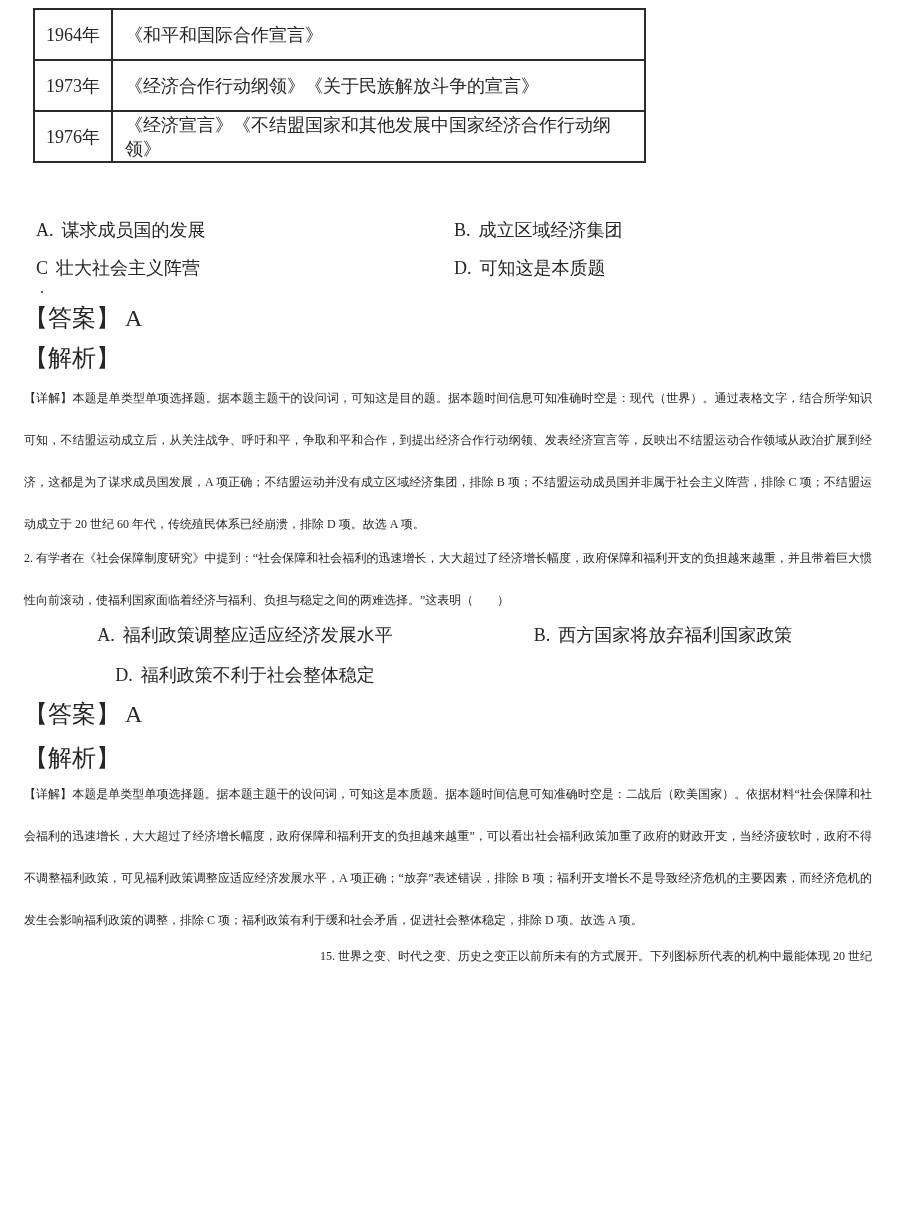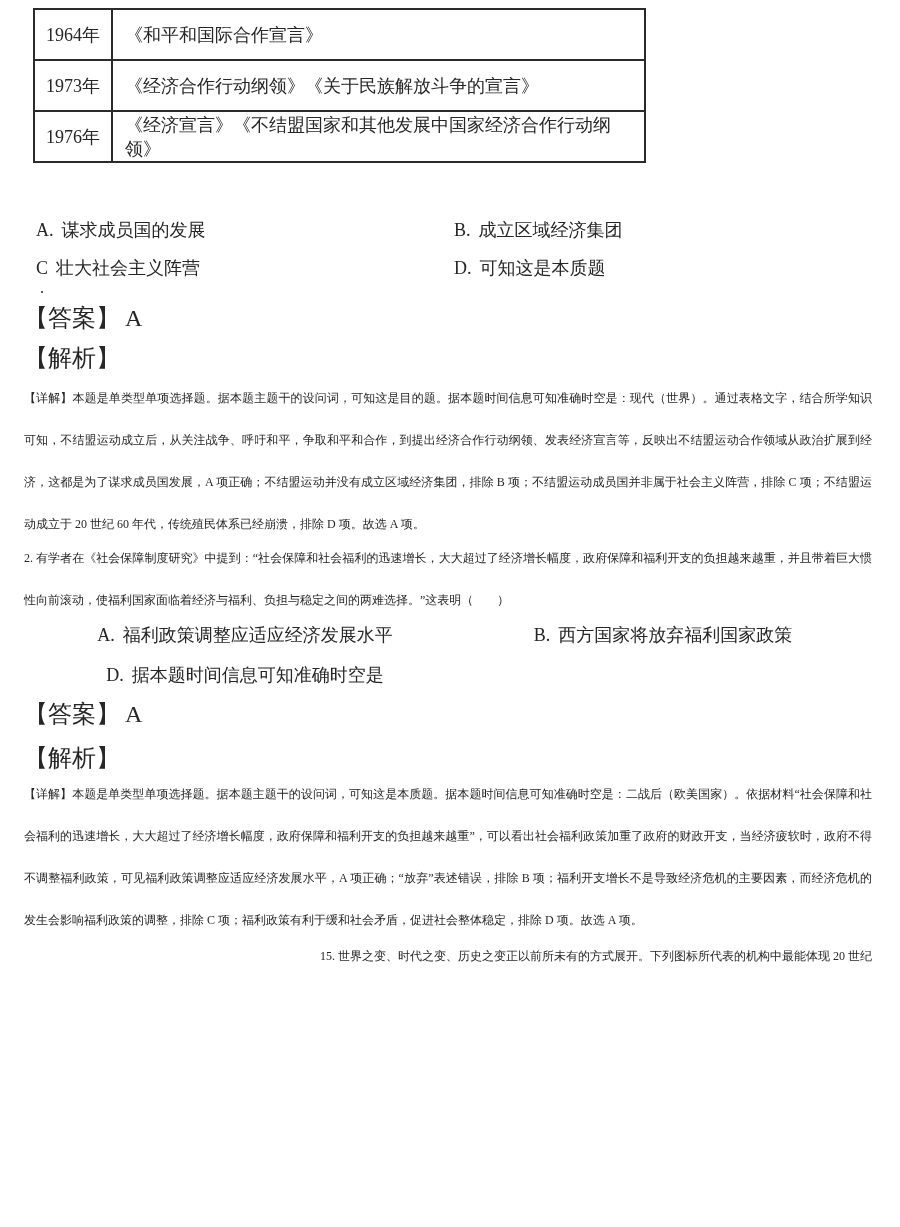--- a/index.html
+++ b/index.html
@@ -135,21 +135,21 @@
   <p class="para stem-q14">2. 有学者在《社会保障制度研究》中提到：“社会保障和社会福利的迅速增长，大大超过了经济增长幅度，政府保障和福利开支的负担越来越重，并且带着巨大惯性向前滚动，使福利国家面临着经济与福利、负担与稳定之间的两难选择。”这表明（　　）</p>
 
   <div class="options options-q14">
     <div class="opt">
       <span class="opt-label">A.</span><span>福利政策调整应适应经济发展水平</span>
     </div>
     <div class="opt">
       <span class="opt-label">B.</span><span>西方国家将放弃福利国家政策</span>
     </div>
     <div class="opt">
-      <span class="opt-label">D.</span><span>据本题时间信息可知准确时空是</span>
+      <span class="opt-label">D.</span><span>福利政策不利于社会整体稳定</span>
     </div>
   </div>
 
   <p class="ans-line ans-q14">
     <span>【答案】</span><span class="ans-value">A</span>
   </p>
   <p class="analysis-line analysis-q14">【解析】</p>
   <p class="para detail-q14">【详解】本题是单类型单项选择题。据本题主题干的设问词，可知这是本质题。据本题时间信息可知准确时空是：二战后（欧美国家）。依据材料“社会保障和社会福利的迅速增长，大大超过了经济增长幅度，政府保障和福利开支的负担越来越重”，可以看出社会福利政策加重了政府的财政开支，当经济疲软时，政府不得不调整福利政策，可见福利政策调整应适应经济发展水平，A 项正确；“放弃”表述错误，排除 B 项；福利开支增长不是导致经济危机的主要因素，而经济危机的发生会影响福利政策的调整，排除 C 项；福利政策有利于缓和社会矛盾，促进社会整体稳定，排除 D 项。故选 A 项。</p>
 
   <p class="para stem-q15">15. 世界之变、时代之变、历史之变正以前所未有的方式展开。下列图标所代表的机构中最能体现 20 世纪</p>

